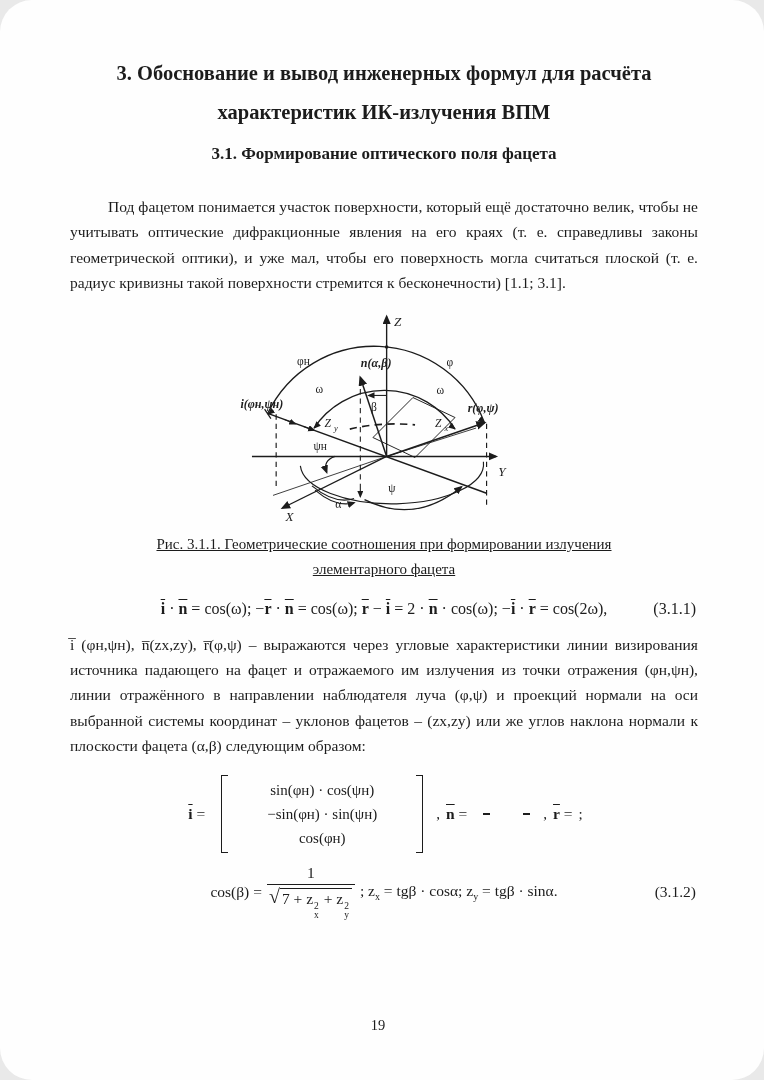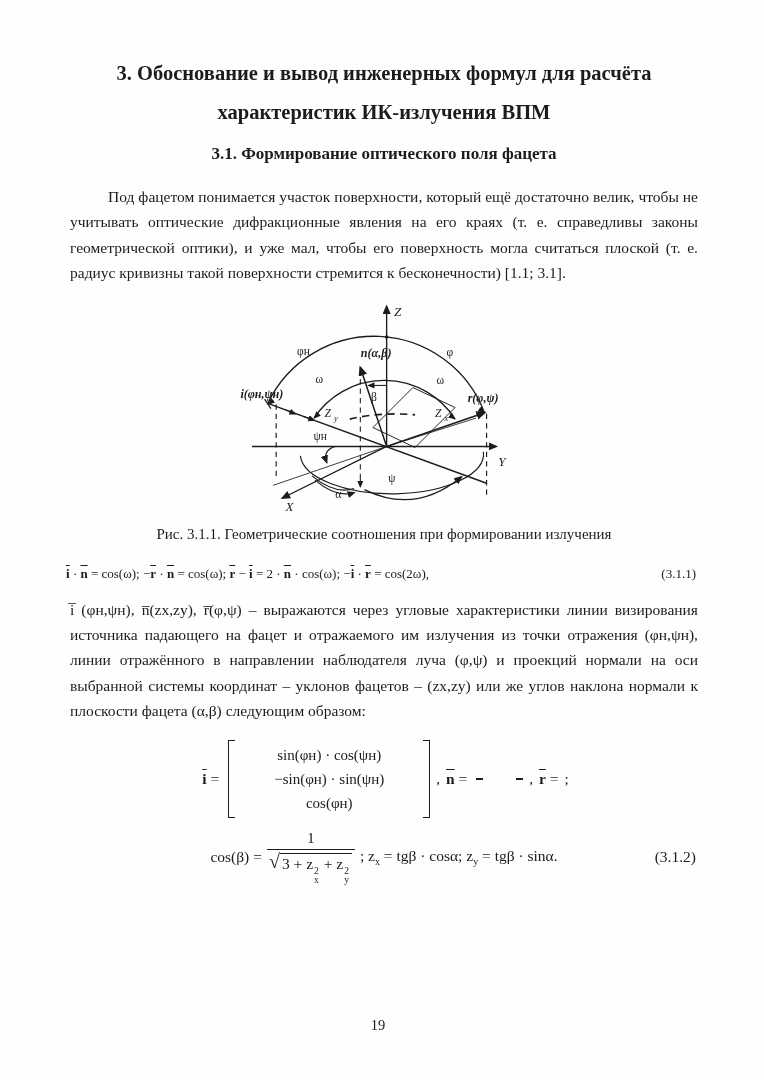--- a/index.html
+++ b/index.html
@@ -6,44 +6,45 @@
   .page{
     position:relative;
     width:764px;height:1080px;
     margin:0 auto;
     background:#fefefe;
     box-sizing:border-box;
     padding:54px 62px 0 66px;
     font-family:"Liberation Serif","DejaVu Serif",serif;
     color:#1c1c1c;
     overflow:hidden;
+    border-radius:32px;
   }
   .title{margin:0 0 10px 0;text-align:center;font-size:20.5px;line-height:39px;font-weight:bold;}
   .title .tl{display:block;}
-  .section{margin:0 0 18px 0;text-align:center;font-size:17px;line-height:24px;font-weight:bold;}
+  .section{margin:0 0 28px 0;text-align:center;font-size:17px;line-height:24px;font-weight:bold;}
   p.body{
     margin:4px;
     font-size:15.5px;line-height:25.4px;
     text-align:justify;
   }
   p.indent{text-indent:38px;}
   figure{margin:10px auto 4px auto;text-align:center;}
   figure svg{display:block;margin:0 auto;}
-  figcaption{font-size:15px;line-height:25px;margin-top:4px;}
+  figcaption{font-size:15px;line-height:25px;margin-top:4px;text-decoration:underline;}
   figcaption span{display:block;}
-  .equation{position:relative;margin:14px 0 10px 0;text-align:left;font-size:13px;line-height:26px;}
+  .equation{position:relative;margin:14px 0 10px 0;text-align:center;font-size:16px;line-height:26px;}
   .eq-num{position:absolute;right:6px;top:50%;transform:translateY(-50%);}
   .vec{font-weight:bold;text-decoration:overline;}
   .matrix-line{
     margin:16px 0 2px 0;
     display:flex;justify-content:center;align-items:center;
     font-size:15px;line-height:20px;gap:3px;
   }
   .mlhs{font-size:15.5px;margin:0 3px;}
-  .mat{display:inline-flex;align-items:stretch;margin:0 3px;gap:33px;}
+  .mat{display:inline-flex;align-items:stretch;margin:0 10px;gap:33px;}
   .brk{width:6px;border:1.5px solid #1c1c1c;}
   .brk.l{border-right:none;}
   .brk.r{border-left:none;}
   .mcol{display:flex;flex-direction:column;justify-content:center;gap:4px;padding:5px 6px;}
   .mrow{text-align:center;white-space:nowrap;}
   sub.sb{font-size:10px;}
   .eq312{position:relative;margin:8px 0 0 0;display:flex;justify-content:center;align-items:center;min-height:62px;font-size:15.5px;}
   .frac{display:inline-flex;flex-direction:column;align-items:center;margin:0 5px;}
   .fnum{display:block;text-align:center;padding:0 6px 2px 6px;}
   .fden{display:flex;align-items:flex-start;border-top:1.4px solid #1c1c1c;padding:3px 3px 0 2px;}
@@ -134,20 +135,21 @@
       <text x="82" y="137" font-size="11" text-anchor="middle">ψн</text>
       <text x="150" y="177" font-size="11" text-anchor="middle">ψ</text>
       <text x="99" y="192" font-size="11" text-anchor="middle">α</text>
       <text x="86" y="115" font-size="11" class="svg-var">Z</text>
       <text x="95" y="119" font-size="8" class="svg-var">y</text>
       <text x="191" y="115" font-size="11" class="svg-var">Z</text>
       <text x="200" y="119" font-size="8" class="svg-var">x</text>
     </svg>
     <figcaption>
       <span>Рис. 3.1.1. Геометрические соотношения при формировании излучения</span>
+      <span>элементарного фацета</span>
     </figcaption>
   </figure>
 
 
   <div class="equation">
     <span class="vec">i</span><span> · </span><span class="vec">n</span><span> = cos(ω);  −</span><span class="vec">r</span><span> · </span><span class="vec">n</span><span> = cos(ω);  </span><span class="vec">r</span><span> − </span><span class="vec">i</span><span> = 2 · </span><span class="vec">n</span><span> · cos(ω);  −</span><span class="vec">i</span><span> · </span><span class="vec">r</span><span> = cos(2ω),</span>
     <span class="eq-num">(3.1.1)</span>
   </div>
 
   <p class="body">i̅ (φн,ψн),  n̅(zx,zy),  r̅(φ,ψ) – выражаются через угловые характеристики линии визирования источника падающего на фацет и отражаемого им излучения из точки отражения (φн,ψн), линии отражённого в направлении наблюдателя луча (φ,ψ) и проекций нормали на оси выбранной системы координат – уклонов фацетов – (zx,zy) или же углов наклона нормали к плоскости фацета (α,β) следующим образом:</p>
@@ -174,21 +176,21 @@
     <span>;</span>
   </div>
 
   <div class="eq312">
     <span>cos(β) =</span>
     <span class="frac">
       <span class="fnum">1</span>
       <span class="fden">
         <span class="sqrt">√</span>
         <span class="rad">
-          <span>3 + z</span><span class="ss">
+          <span>7 + z</span><span class="ss">
               <span>2</span>
               <span>x</span>
             </span><span> + z</span><span class="ss">
               <span>2</span>
               <span>y</span>
             </span>
         </span>
       </span>
     </span>
     <span><span>;  z</span><sub class="sb">x</sub><span> = tgβ · cosα;  z</span><sub class="sb">y</sub><span> = tgβ · sinα.</span></span>

